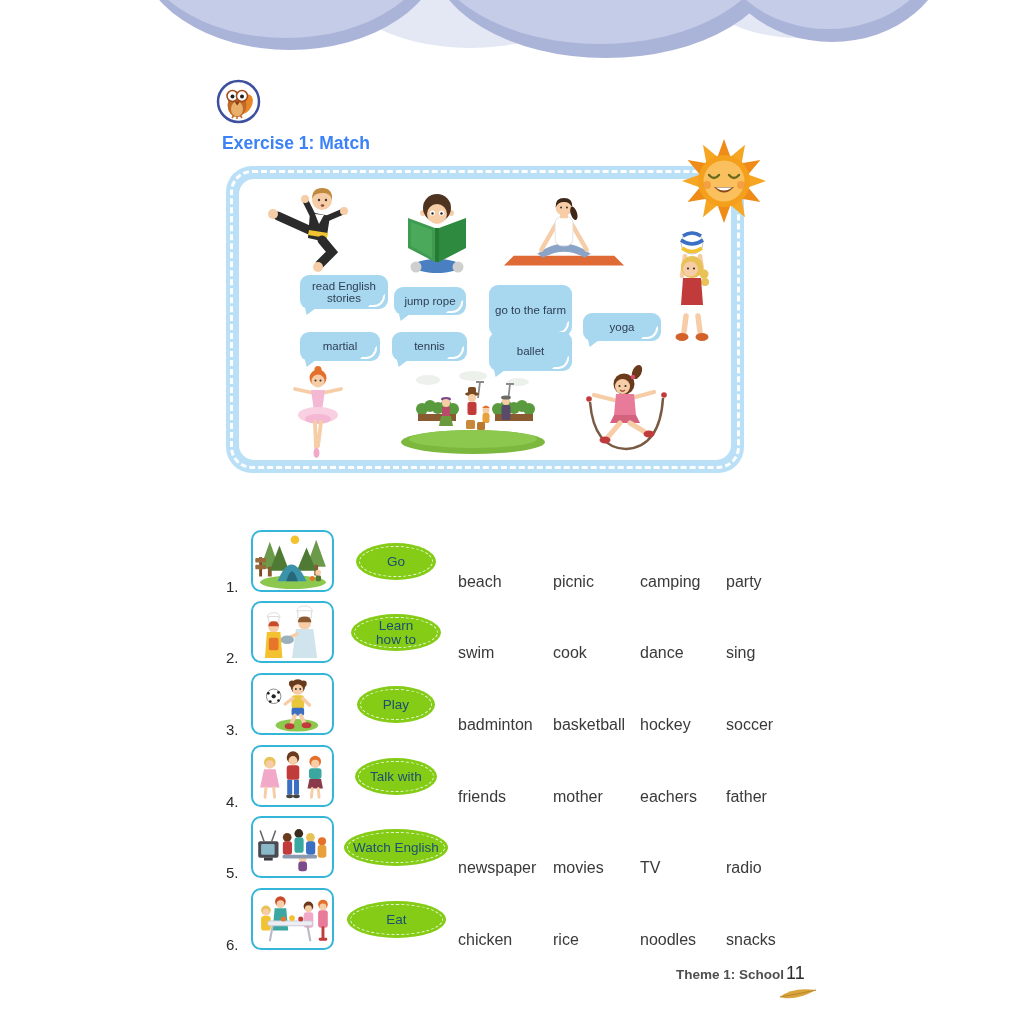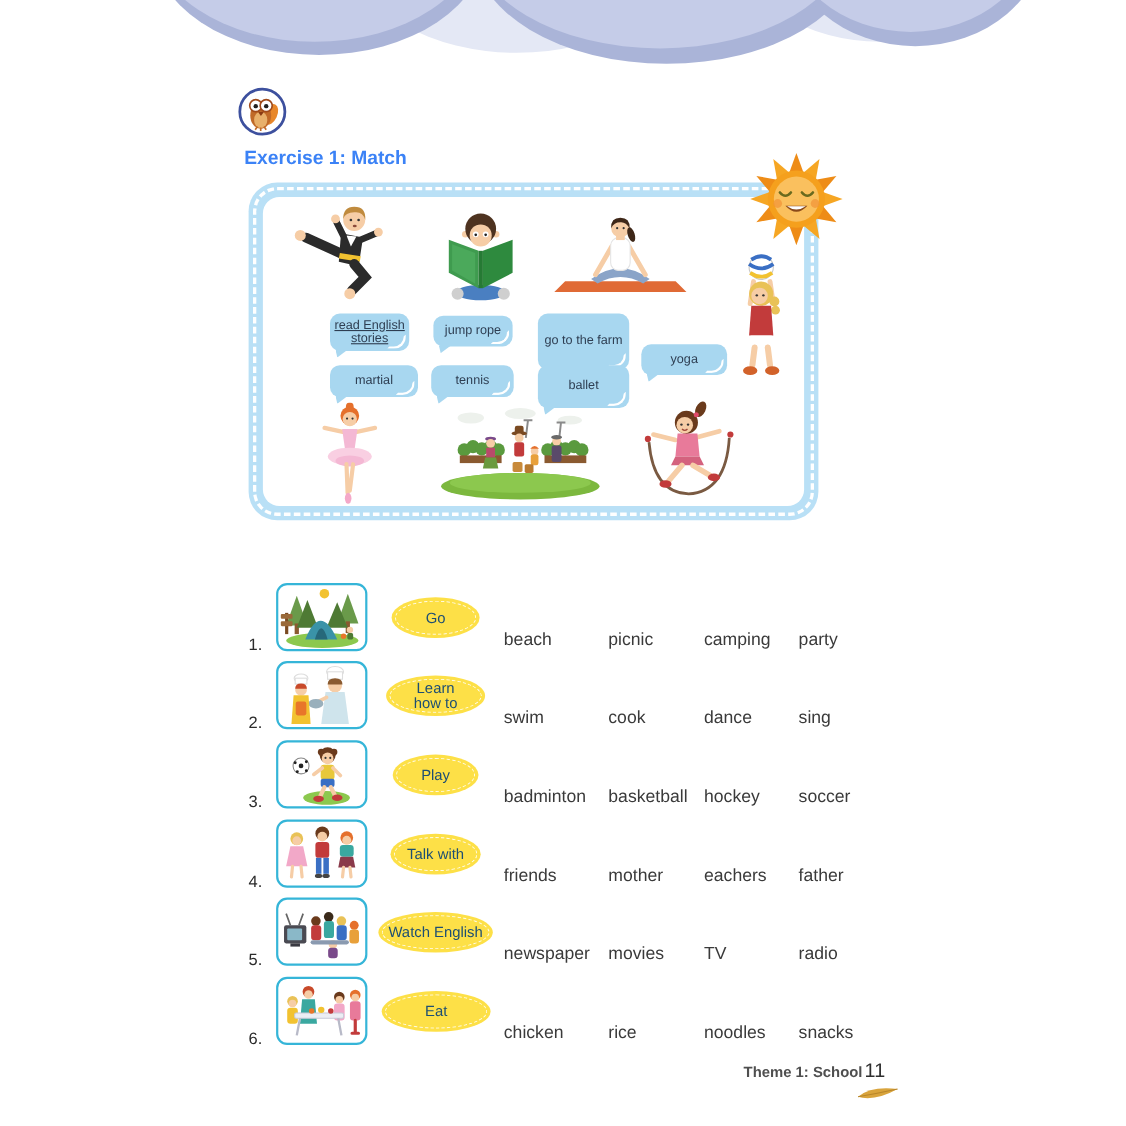--- a/index.html
+++ b/index.html
@@ -29,37 +29,37 @@
   .illu{position:absolute;}
 
   
   .bubble{position:absolute;background:#a8d7f0;border-radius:9px;display:flex;align-items:center;
     justify-content:center;text-align:center;color:#2e3e52;font-size:11.5px;line-height:1.08;}
   .bubble::before{content:'';position:absolute;left:5px;bottom:-6px;width:11px;height:7px;
     background:#a8d7f0;clip-path:polygon(0 0,100% 0,15% 100%);}
   .bubble::after{content:'';position:absolute;right:3px;bottom:2px;width:13px;height:9px;
     border:2.5px solid transparent;border-bottom:2.5px solid #fff;border-right:2.5px solid #fff;
     border-radius:0 0 11px 0;}
-  .b0{left:74px;top:119px;width:72px;height:34px;text-decoration:underline;}
+  .b0{left:74px;top:109px;width:88px;height:34px;}
   .b1{left:168px;top:121px;width:72px;height:28px;}
   .b2{left:263px;top:119px;width:83px;height:51px;}
   .b3{left:357px;top:147px;width:78px;height:28px;}
   .b4{left:74px;top:166px;width:80px;height:29px;}
   .b5{left:166px;top:166px;width:75px;height:29px;}
   .b6{left:263px;top:166px;width:83px;height:39px;}
 
   .sun{position:absolute;left:679px;top:136px;width:90px;height:90px;}
 
   
   .row{position:absolute;left:0;width:1024px;height:63px;}
   .num{position:absolute;left:226px;bottom:-2px;width:22px;font-size:15px;color:#2b2b2b;}
   .imgbox{position:absolute;left:251px;top:0;width:83px;height:62px;border:2px solid #35b5d8;
     border-radius:10px;background:#fff;box-sizing:border-box;display:flex;align-items:center;
     justify-content:center;overflow:hidden;}
-  .oval{position:absolute;top:13px;height:37px;background:#fde047;border-radius:50%;
+  .oval{position:absolute;top:13px;height:37px;background:#84cc16;border-radius:50%;
     display:flex;align-items:center;justify-content:center;text-align:center;
     color:#1d4e73;font-size:13.5px;line-height:1.02;}
   .oval::after{content:'';position:absolute;inset:3px;border:1.5px dashed rgba(255,255,255,.85);
     border-radius:50%;pointer-events:none;}
   .ov0{left:356px;width:80px;}
   .ov1{left:351px;width:90px;}
   .ov2{left:357px;width:78px;}
   .ov3{left:355px;width:82px;}
   .ov4{left:344px;width:104px;}
   .ov5{left:347px;width:99px;}

